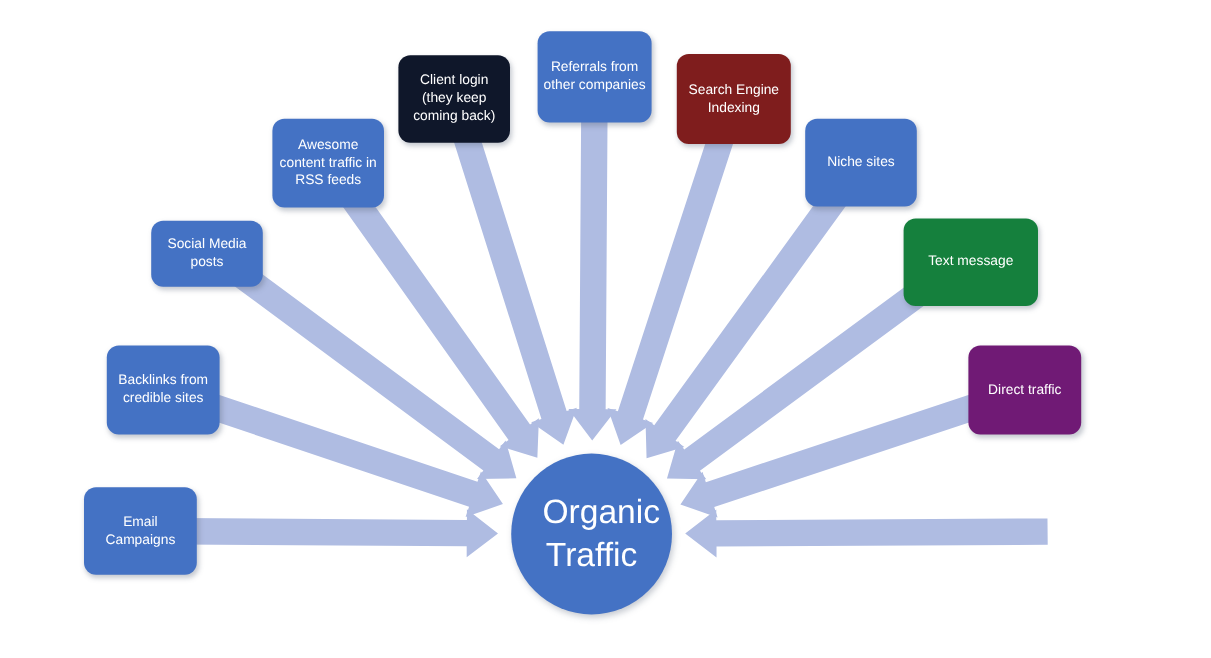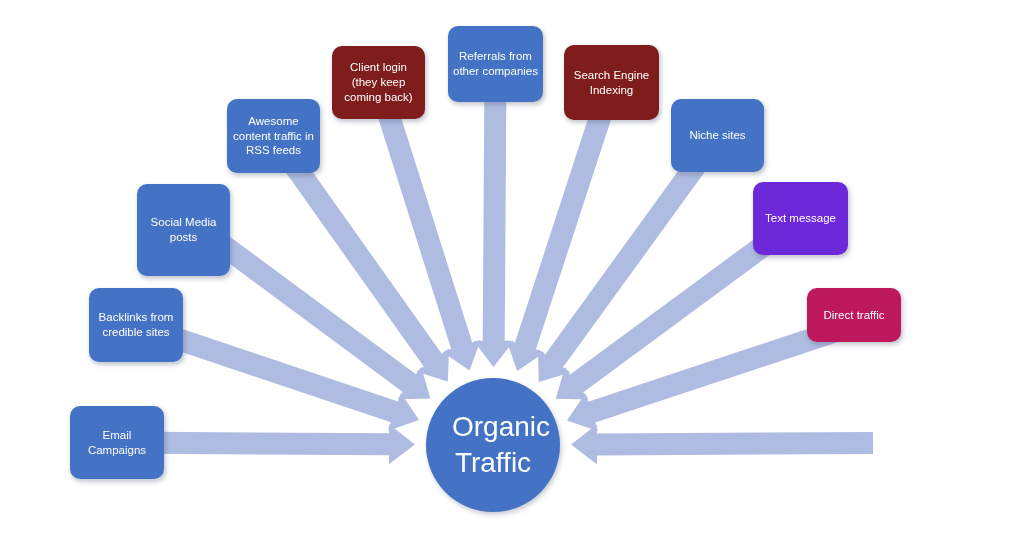--- a/index.html
+++ b/index.html
@@ -77,37 +77,37 @@
     </svg>
   <div id="center-node" style="left: 426px; top: 378px; width: 134px; height: 134px; background: rgb(68, 114, 196); color: rgb(255, 255, 255);">
     <span>Organic Traffic</span>
   </div>
 <div class="node" style="left: 70px; top: 406px; width: 94px; height: 73px; background: rgb(68, 114, 196); color: rgb(255, 255, 255);">
       <span>Email Campaigns</span>
     </div>
     <div class="node" style="left: 89px; top: 288px; width: 94px; height: 74px; background: rgb(68, 114, 196); color: rgb(255, 255, 255);">
       <span>Backlinks from credible sites</span>
     </div>
-    <div class="node" style="left: 137px; top: 184px; width: 93px; height: 92px; background: rgb(68, 114, 196); color: rgb(255, 255, 255); justify-content: flex-end;">
+    <div class="node" style="left: 126px; top: 184px; width: 93px; height: 55px; background: rgb(68, 114, 196); color: rgb(255, 255, 255); justify-content: flex-end;">
       <span>Social Media posts</span>
     </div>
     <div class="node" style="left: 227px; top: 99px; width: 93px; height: 74px; background: rgb(68, 114, 196); color: rgb(255, 255, 255);">
       <span>Awesome content traffic in RSS feeds</span>
     </div>
-    <div class="node" style="left: 332px; top: 46px; width: 93px; height: 73px; background: #7f1d1d; color: rgb(255, 255, 255);">
+    <div class="node" style="left: 332px; top: 46px; width: 93px; height: 73px; background: #0f172a; color: rgb(255, 255, 255);">
       <span>Client login (they keep coming back)</span>
     </div>
     <div class="node" style="left: 448px; top: 26px; width: 95px; height: 76px; background: rgb(68, 114, 196); color: rgb(255, 255, 255);">
       <span>Referrals from other companies</span>
     </div>
     <div class="node" style="left: 564px; top: 45px; width: 95px; height: 75px; background: #7f1d1d; color: rgb(255, 255, 255);">
       <span>Search Engine Indexing</span>
     </div>
     <div class="node" style="left: 671px; top: 99px; width: 93px; height: 73px; background: rgb(68, 114, 196); color: rgb(255, 255, 255);">
       <span>Niche sites</span>
     </div>
-    <div class="node" style="left: 753px; top: 182px; width: 95px; height: 73px; background: #6d28d9; color: rgb(255, 255, 255);">
+    <div class="node" style="left: 753px; top: 182px; width: 112px; height: 73px; background: #15803d; color: rgb(255, 255, 255);">
       <span>Text message</span>
     </div>
-    <div class="node" style="left: 807px; top: 288px; width: 94px; height: 54px; background: #be185d; color: rgb(255, 255, 255);">
+    <div class="node" style="left: 807px; top: 288px; width: 94px; height: 74px; background: #701a75; color: rgb(255, 255, 255);">
       <span>Direct traffic</span>
     </div>
   </div>
 
 </body></html>

